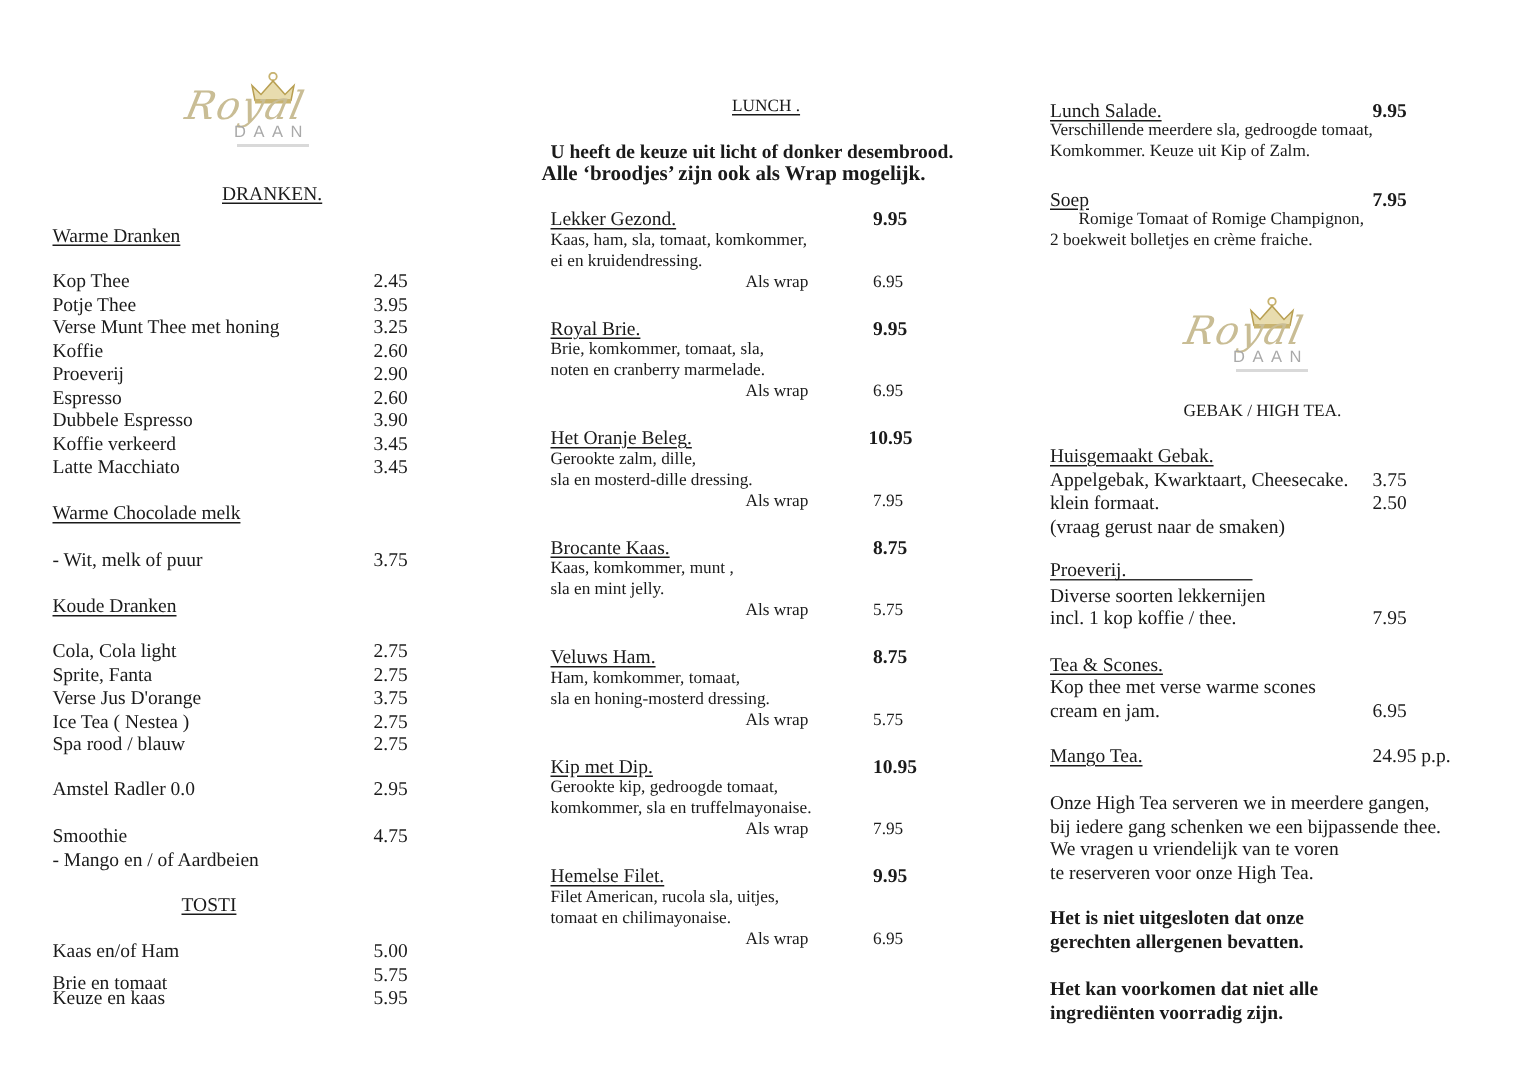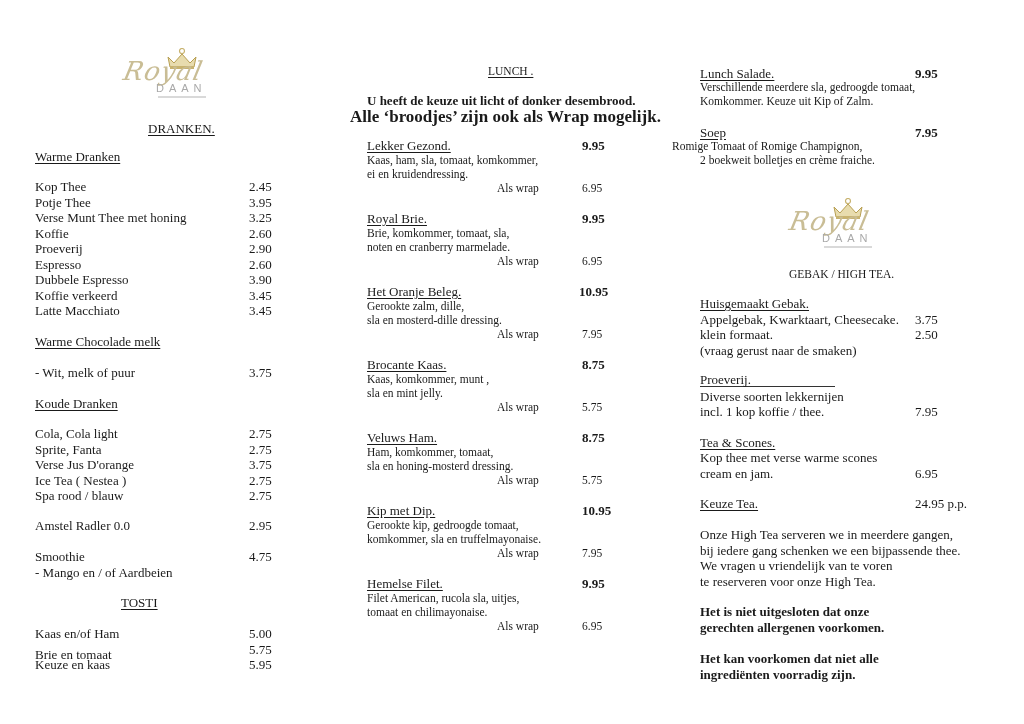--- a/index.html
+++ b/index.html
@@ -98,21 +98,21 @@
 <div class="row f13 u" style="left:121px; top:595px">TOSTI</div>
 <div class="row f13 c1" style="top:626px">Kaas en/of Ham</div>
 <div class="row f13 p1" style="top:626px">5.00</div>
 <div class="row f13 c1" style="top:647px">Brie en tomaat</div>
 <div class="row f13 p1" style="top:641.5px">5.75</div>
 <div class="row f13 c1" style="top:657px">Keuze en kaas</div>
 <div class="row f13 p1" style="top:657px">5.95</div>
 
 <div class="row f12 u" style="left:488px; top:64px">LUNCH .</div>
 <div class="row b" style="left:367px; top:93px; font-size:13px; line-height:15.5px">U heeft de keuze uit licht of donker desembrood.</div>
-<div class="row b" style="left:350px; top:108.5px; font-size:17px; line-height:15.5px">Alle ‘broodjes’ zijn ook als Wrap mogelijk.</div>
+<div class="row b" style="left:361px; top:108.5px; font-size:14px; line-height:15.5px">Alle ‘broodjes’ zijn ook als Wrap mogelijk.</div>
 
 <div>
   <div class="row f13 u" style="left:367px; top:138px">Lekker Gezond.</div>
   <div class="row f13 b" style="left:582px; top:138px">9.95</div>
   <div class="row f12" style="left:367px; top:153px">Kaas, ham, sla, tomaat, komkommer,</div>
   <div class="row f12" style="left:367px; top:167px">ei en kruidendressing.</div>
   <div class="row f12" style="left:497px; top:181px">Als wrap</div>
   <div class="row f12" style="left:582px; top:181px">6.95</div>
 </div>
 <div>
@@ -166,21 +166,21 @@
 
 <div>
   <div class="row f13 u" style="left:700px; top:66px">Lunch Salade.</div>
   <div class="row f13 b" style="left:915px; top:66px">9.95</div>
   <div class="row f12" style="left:700px; top:80px">Verschillende meerdere sla, gedroogde tomaat,</div>
   <div class="row f12" style="left:700px; top:94px">Komkommer. Keuze uit Kip of Zalm.</div>
 </div>
 <div>
   <div class="row f13 u" style="left:700px; top:125px">Soep</div>
   <div class="row f13 b" style="left:915px; top:125px">7.95</div>
-  <div class="row f12" style="left:672px; top:139px">Romige Tomaat of Romige Champignon,</div>
+  <div class="row f12" style="left:719px; top:139px">Romige Tomaat of Romige Champignon,</div>
   <div class="row f12" style="left:700px; top:153px">2 boekweit bolletjes en crème fraiche.</div>
 </div>
 
 <div class="abs logo" style="left:786px; top:198px;">
   <svg class="crown" viewBox="0 0 34 22">
     <circle cx="17" cy="3" r="2.5" fill="none" stroke="#c8b370" stroke-width="1.2"></circle>
     <path d="M3 9 L9 15 L17 6 L25 15 L31 9 L29 19 L5 19 Z" fill="#e8dcae" stroke="#b89f52" stroke-width="1"></path>
     <rect x="5" y="18" width="24" height="3" fill="#c8b370"></rect>
   </svg>
   <span class="script">Royal</span>
@@ -207,28 +207,28 @@
 </div>
 
 <div>
   <div class="row f13 u" style="left:700px; top:434.5px">Tea &amp; Scones.</div>
   <div class="row f13" style="left:700px; top:450px">Kop thee met verse warme scones</div>
   <div class="row f13" style="left:700px; top:465.5px">cream en jam.</div>
   <div class="row f13" style="left:915px; top:465.5px">6.95</div>
 </div>
 
 <div>
-  <div class="row f13 u" style="left:700px; top:496px">Keuze Tea.</div>
+  <div class="row f13 u" style="left:700px; top:496px">Mango Tea.</div>
   <div class="row f13" style="left:915px; top:496px">24.95 p.p.</div>
   <div class="row f13" style="left:700px; top:527px">Onze High Tea serveren we in meerdere gangen,</div>
   <div class="row f13" style="left:700px; top:542.5px">bij iedere gang schenken we  een bijpassende thee.</div>
   <div class="row f13" style="left:700px; top:558px">We vragen u vriendelijk  van te voren</div>
   <div class="row f13" style="left:700px; top:573.5px">te reserveren voor onze High Tea.</div>
 </div>
 
 <div>
   <div class="row f13 b" style="left:700px; top:604px">Het is niet uitgesloten dat onze</div>
-  <div class="row f13 b" style="left:700px; top:619.5px">gerechten allergenen voorkomen.</div>
+  <div class="row f13 b" style="left:700px; top:619.5px">gerechten allergenen bevatten.</div>
 </div>
 <div>
   <div class="row f13 b" style="left:700px; top:651px">Het kan voorkomen dat niet alle</div>
   <div class="row f13 b" style="left:700px; top:666.5px">ingrediënten voorradig zijn.</div>
 </div>
 
 </body></html>

